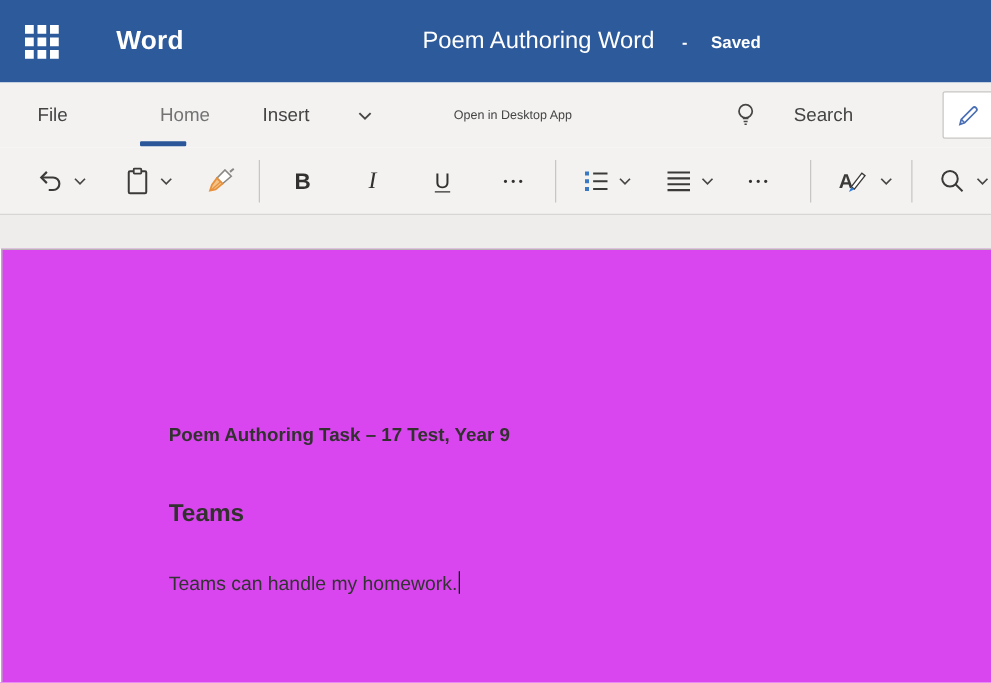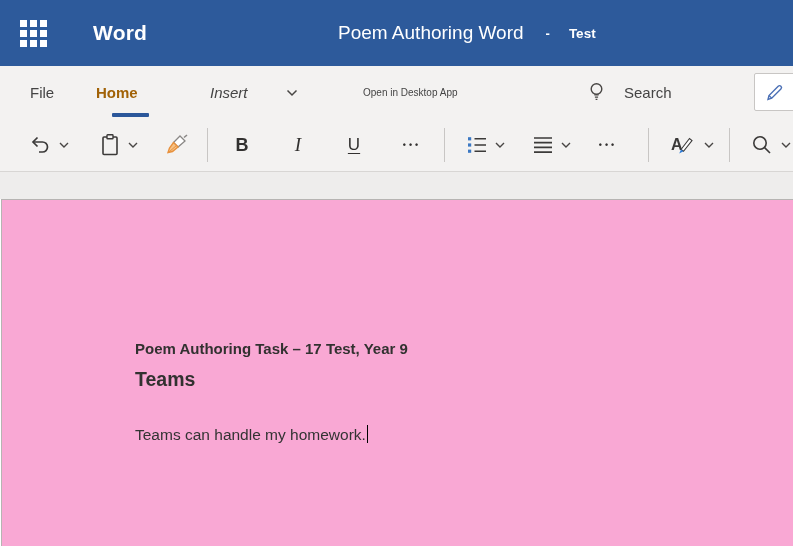--- a/index.html
+++ b/index.html
@@ -30,27 +30,27 @@
   .title-group{position:absolute;left:338px;top:0;height:66px;display:flex;align-items:center;color:#fff;}
   .doc-title{font-size:19px;font-weight:400;}
   .title-sep{font-size:13px;font-weight:600;margin:0 19px 0 22px;}
   .save-status{font-size:13.5px;font-weight:600;}
 
   
   .tabs-row{position:absolute;left:0;top:66px;width:793px;height:52px;background:var(--ribbon-bg);}
   .tab{position:absolute;top:0;height:52px;display:flex;align-items:center;font-size:15px;
     color:var(--tab-text);cursor:pointer;}
   .tab-file{left:30px;}
-  .tab-home{left:96px;font-weight:700;color:#a16207;}
-  .tab-insert{left:210px;font-style:italic;}
+  .tab-home{left:128px;font-weight:400;color:#737373;}
+  .tab-insert{left:210px;}
   .tab-underline{position:absolute;left:112px;top:47px;width:37px;height:4px;background:var(--accent-blue);border-radius:1px;}
   .tabs-chevron{position:absolute;left:286px;top:23px;cursor:pointer;}
   .open-desktop{position:absolute;left:363px;top:0;height:52px;display:flex;align-items:center;
     font-size:10px;color:var(--tab-text);cursor:pointer;text-align:right;}
-  .search-group{position:absolute;left:588px;top:0;height:52px;display:flex;align-items:center;gap:19px;
+  .search-group{position:absolute;left:588px;top:0;height:52px;display:flex;align-items:center;gap:30px;
     font-size:15px;color:var(--tab-text);cursor:pointer;}
   .mode-btn{position:absolute;left:754px;top:7px;width:48px;height:38px;background:#fff;
     border:1px solid #c8c6c4;border-radius:2px;display:flex;align-items:center;padding-left:9px;cursor:pointer;}
 
   
   .toolbar-row{position:absolute;left:0;top:118px;width:793px;height:54px;background:var(--ribbon-bg);
     border-bottom:1px solid #d8d6d4;}
   .tb-btn{position:absolute;top:7px;height:40px;display:flex;align-items:center;justify-content:center;
     gap:7px;cursor:pointer;border-radius:2px;color:var(--icon-color);}
   .tb-divider{position:absolute;top:10px;width:1px;height:34px;background:var(--divider-color);}
@@ -71,25 +71,25 @@
   .btn-bullets{left:456px;width:58px;}
   .btn-align{left:522px;width:58px;}
   .btn-para-more{left:586px;width:44px;}
   .div-3{left:648px;}
   .btn-styles{left:660px;width:62px;}
   .div-4{left:729px;}
   .btn-find{left:742px;width:56px;}
 
   
   .canvas-band{position:absolute;left:0;top:172px;width:793px;height:27px;background:var(--canvas-bg);}
-  .page{position:absolute;left:1px;top:199px;width:792px;height:347px;background:#f9a8d4;
+  .page{position:absolute;left:1px;top:199px;width:792px;height:347px;background:#d946ef;
     border-top:1px solid var(--page-border);border-left:1px solid var(--page-border);cursor:text;}
   .doc-content{padding:139px 40px 0 133px;color:var(--text-dark);}
   .doc-title-line{font-size:15px;font-weight:700;line-height:20px;}
-  .doc-heading{font-size:19.5px;font-weight:700;line-height:24px;margin-top:8px;}
+  .doc-heading{font-size:19.5px;font-weight:700;line-height:24px;margin-top:40px;}
   .doc-body{font-size:15.5px;font-weight:400;line-height:20px;margin-top:34px;color:#333;}
   .caret{display:inline-block;width:1.5px;height:18px;background:#000;margin-left:1px;vertical-align:-3px;}
 
   .icon{display:inline-flex;align-items:center;justify-content:center;}
 </style>
 </head>
 <body>
 
 <div class="header">
   <div class="waffle-btn">
@@ -100,21 +100,21 @@
       <span></span>
       <span></span>
       <span></span>
       <span></span>
       <span></span>
   </div>
   <div class="app-name">Word</div>
   <div class="title-group">
     <span class="doc-title">Poem Authoring Word</span>
     <span class="title-sep">-</span>
-    <span class="save-status">Test</span>
+    <span class="save-status">Saved</span>
   </div>
 </div>
 
 <div class="tabs-row">
   <div class="tab tab-file">File</div>
   <div class="tab tab-home">Home</div>
   <div class="tab-underline"></div>
   <div class="tab tab-insert">Insert</div>
   <span class="tabs-chevron icon">
     <svg width="12" height="8" viewBox="0 0 12 8">

